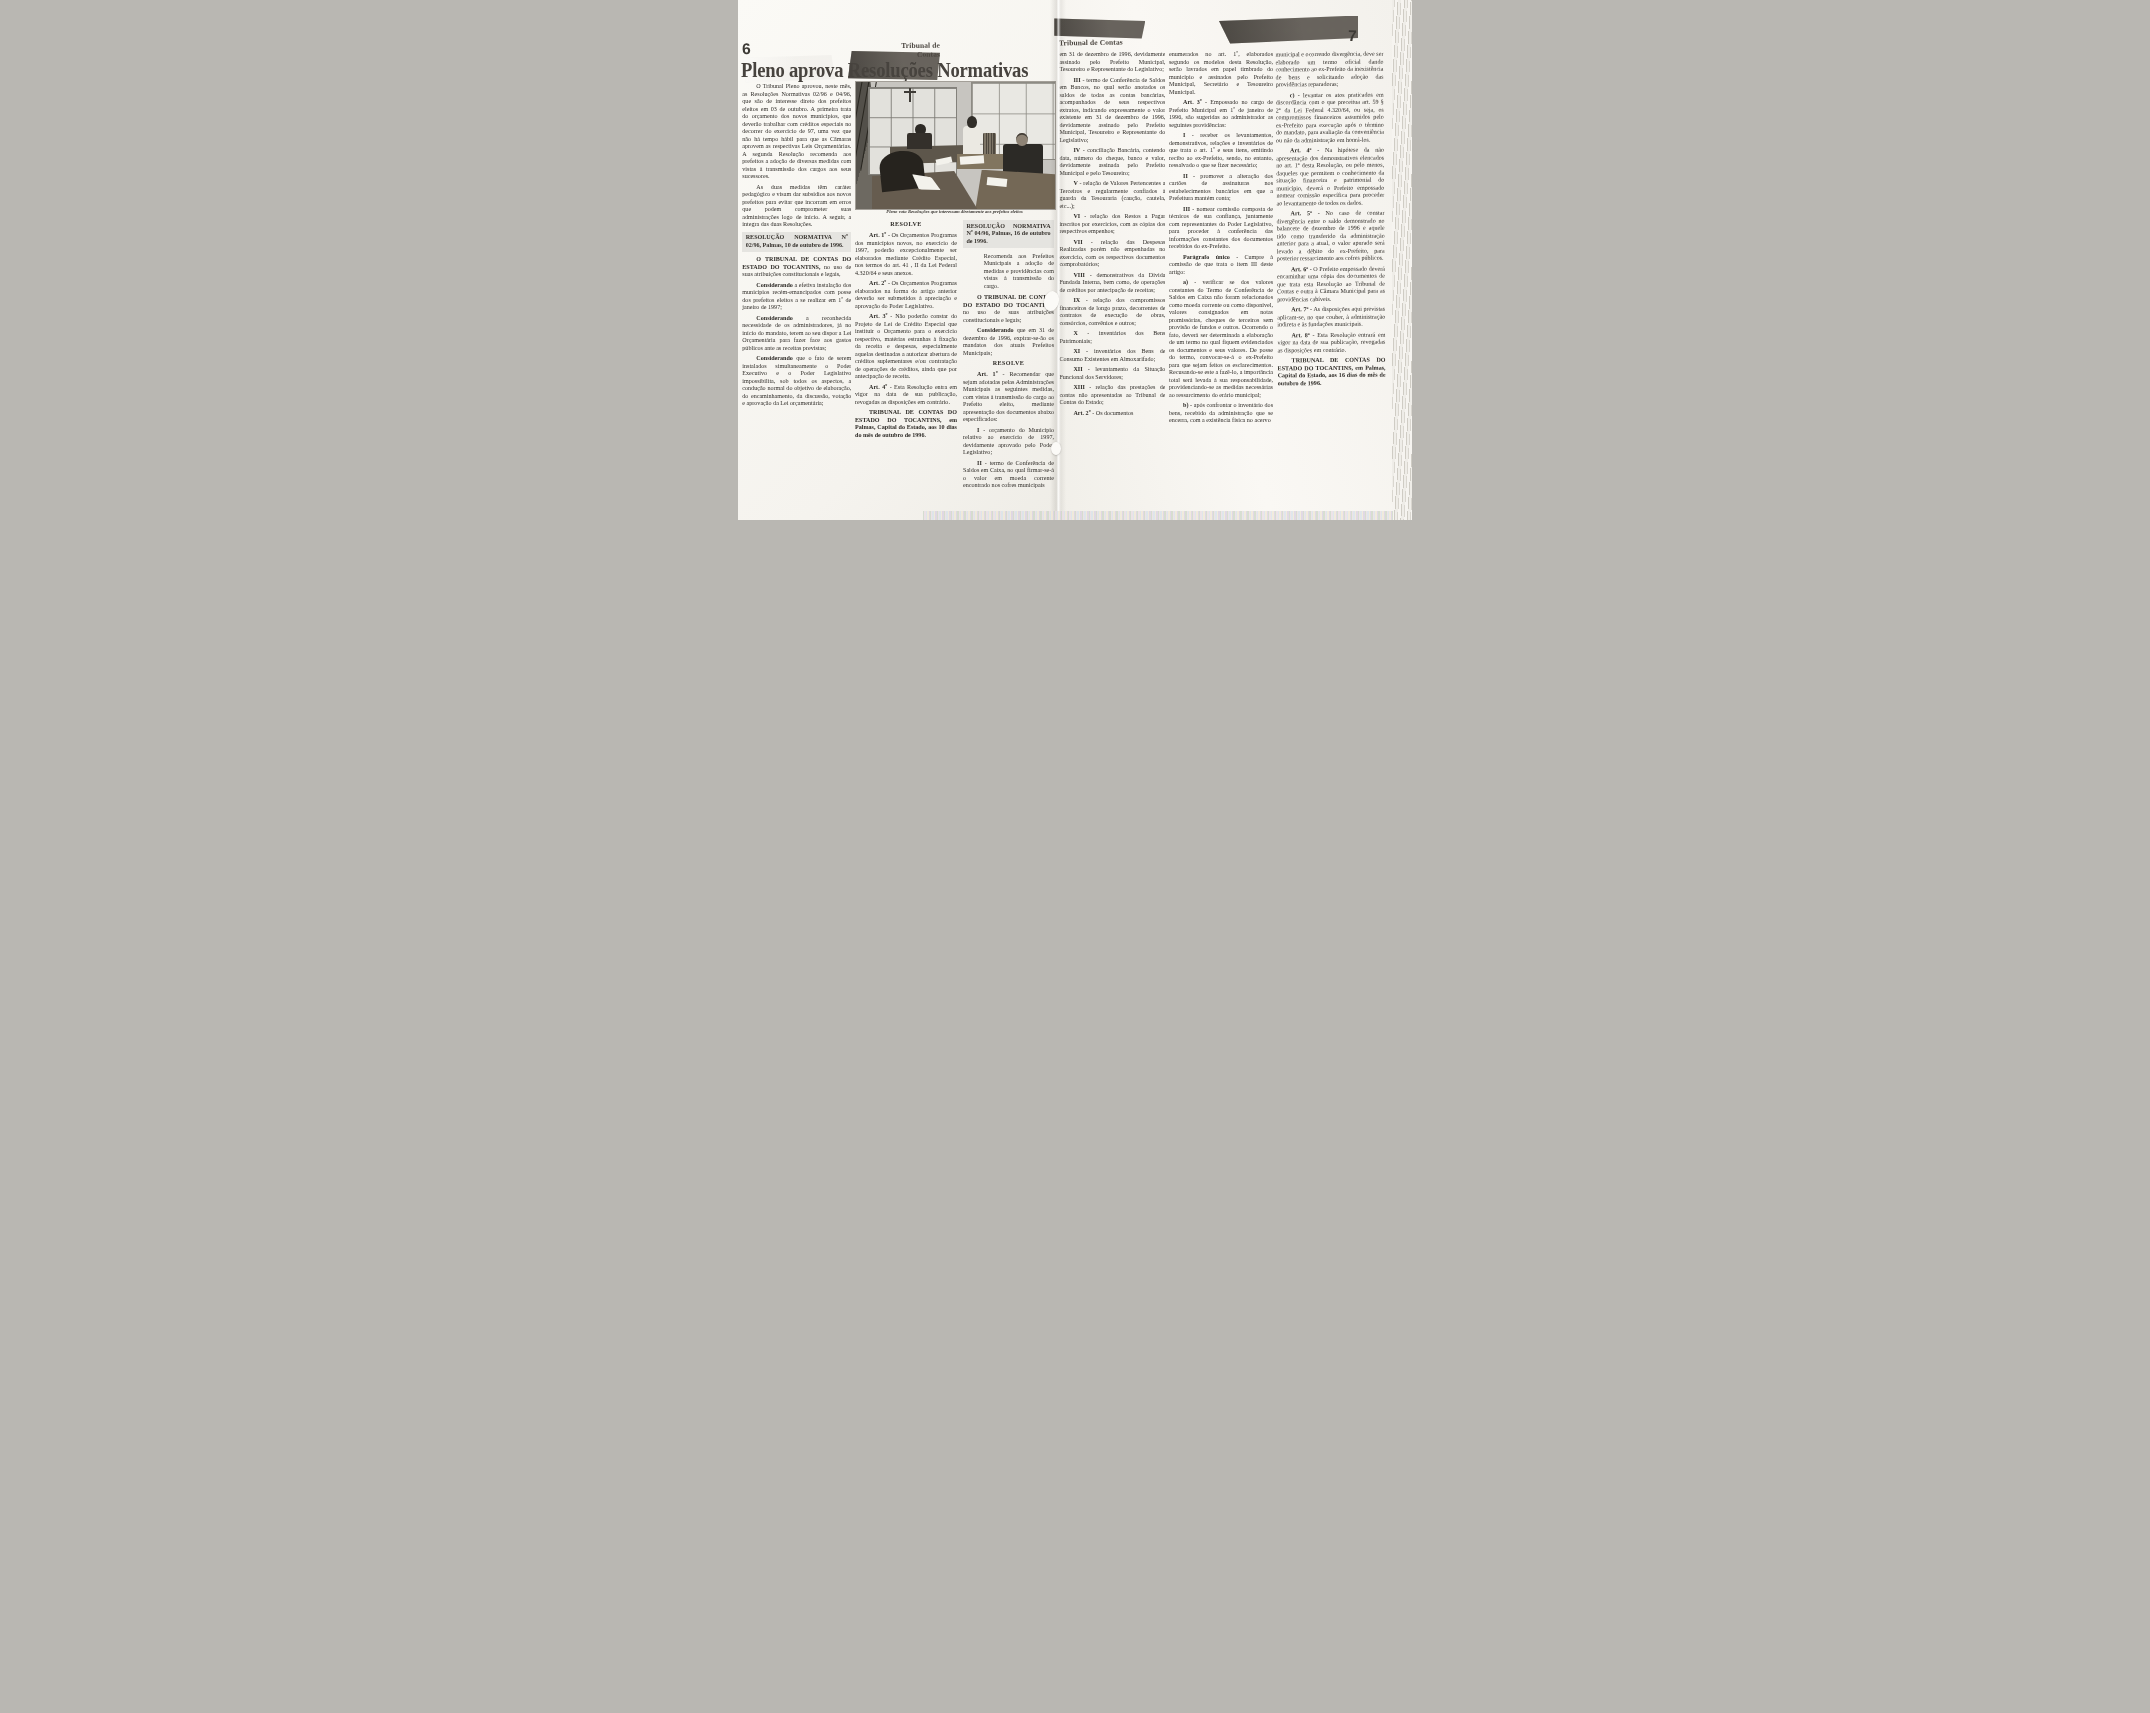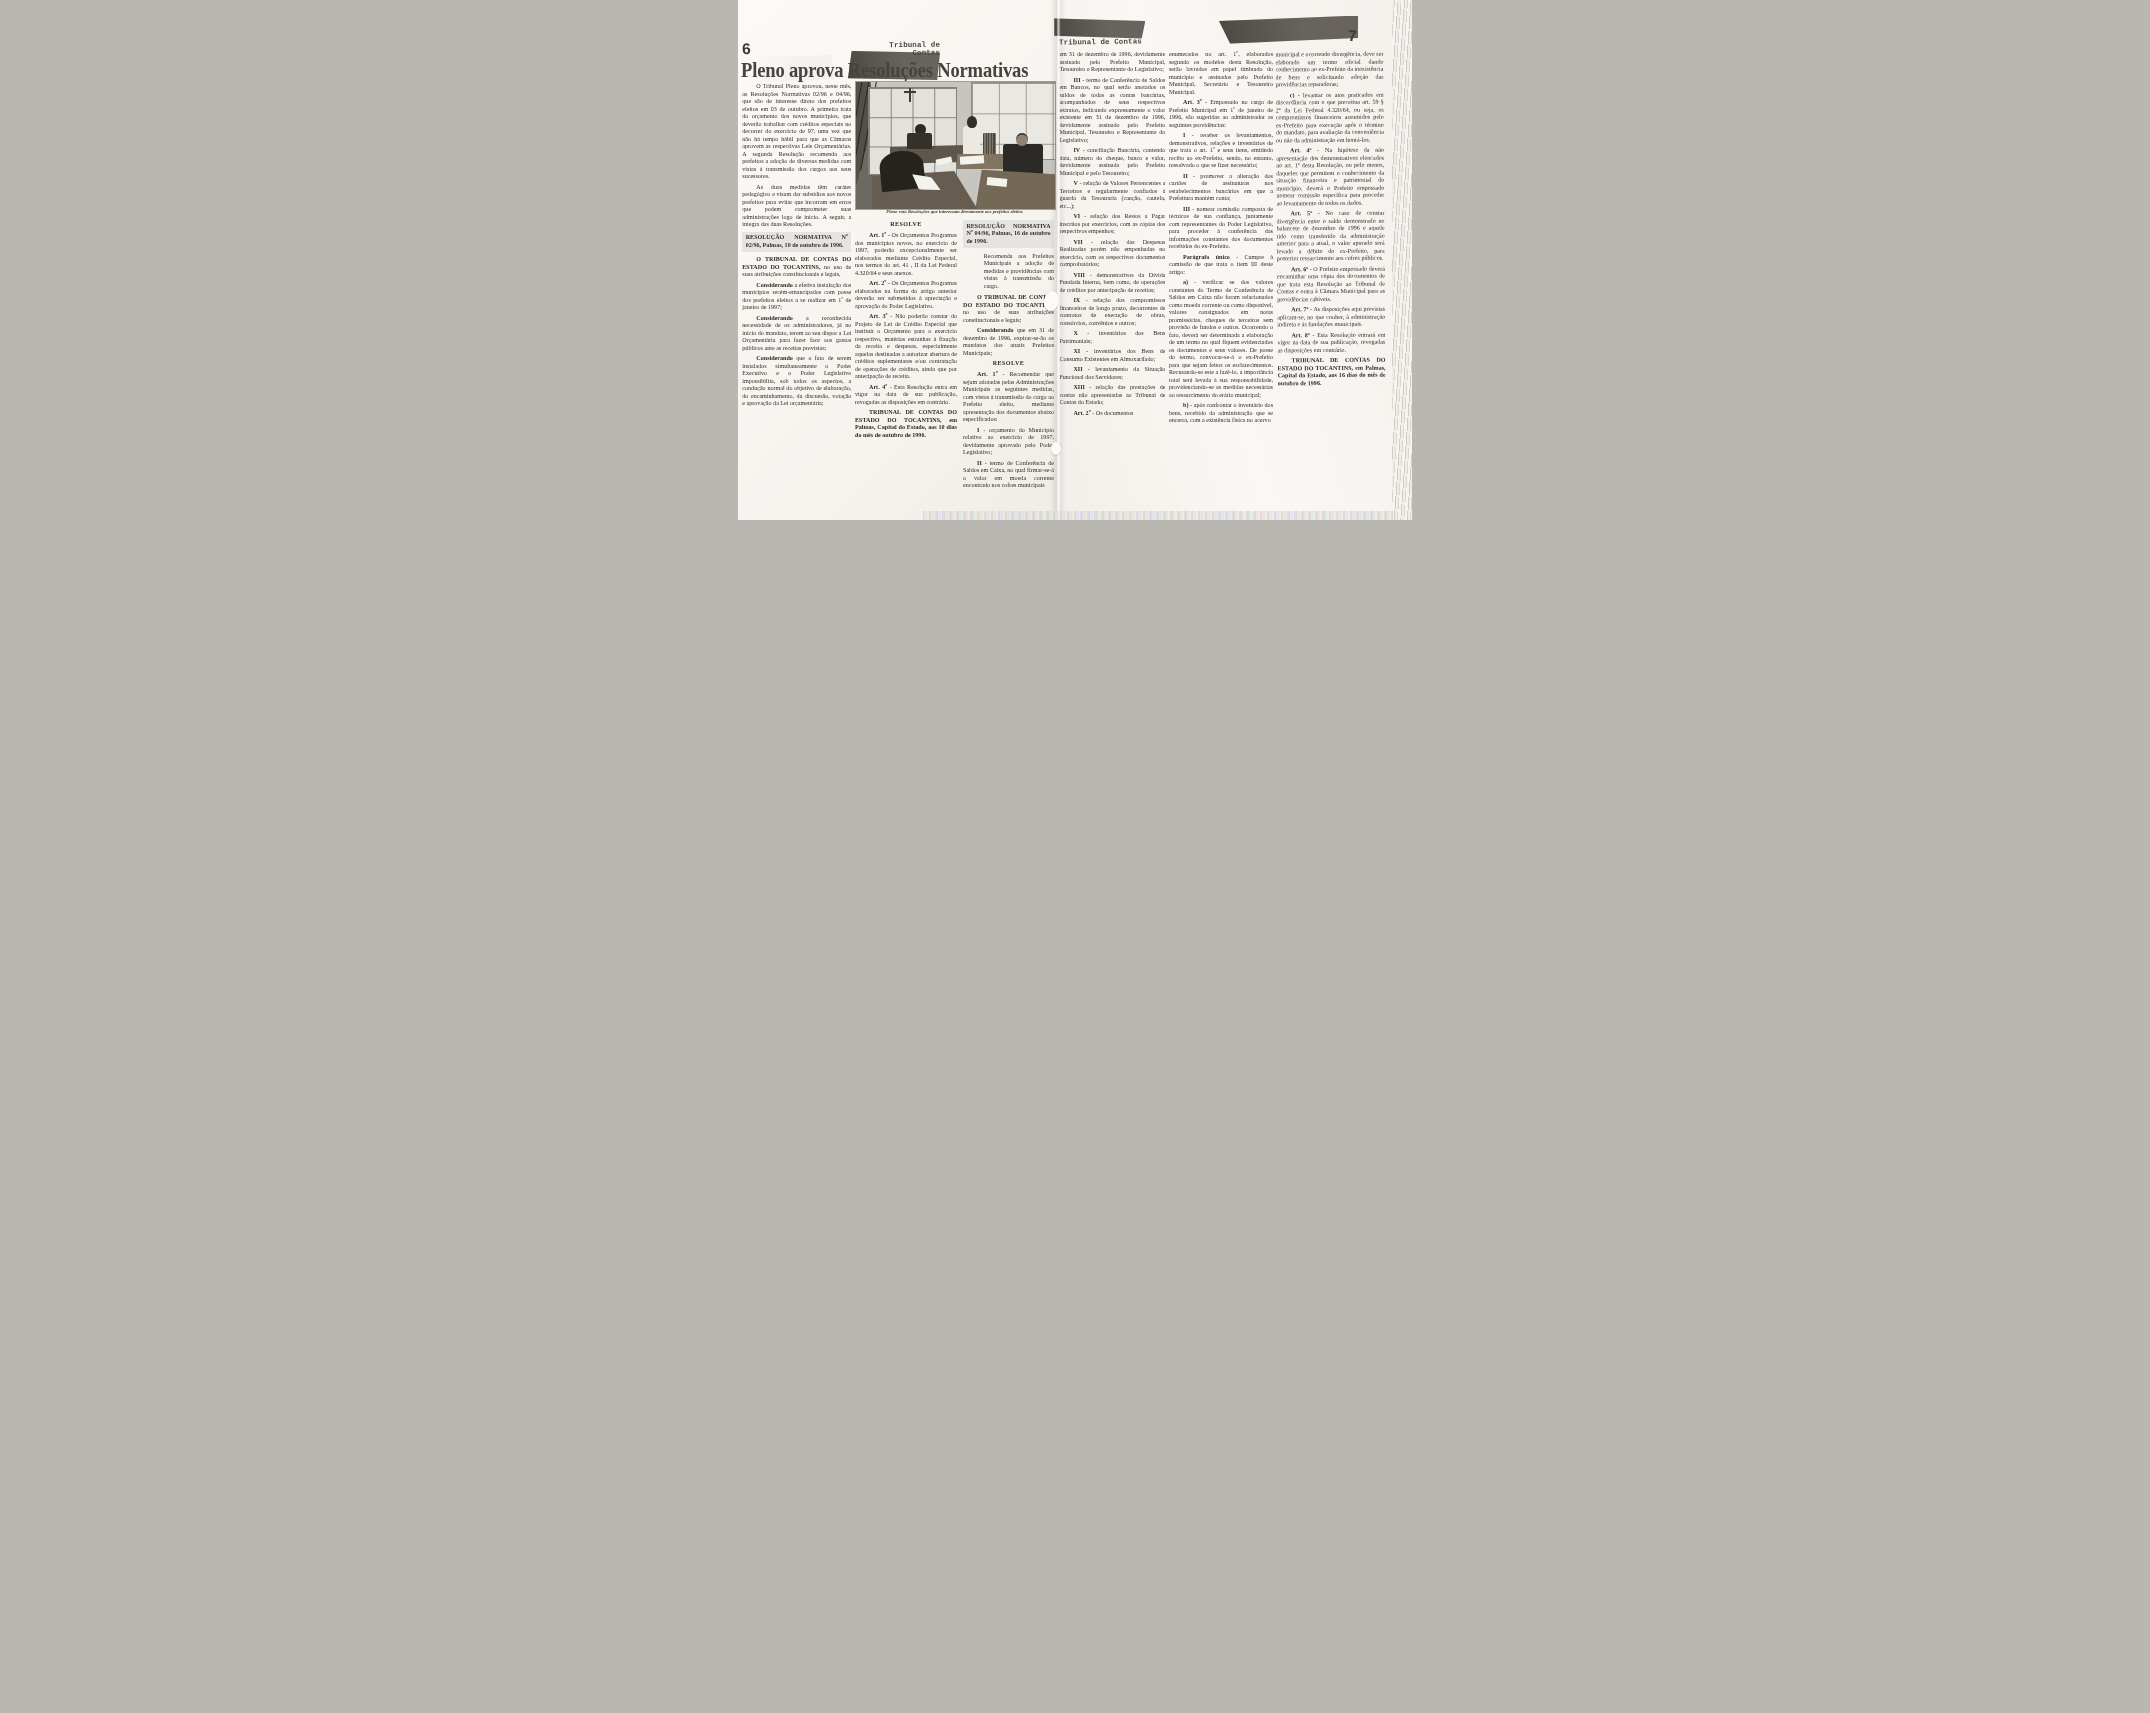--- a/index.html
+++ b/index.html
@@ -32,21 +32,21 @@
   .bar6-light{left:5.2px;top:55px;width:92px;height:27.5px;clip-path:polygon(0 10%,96% 0,100% 88%,2.5% 100%);}
   .bar6-dark{left:110px;top:51px;width:92px;height:29px;clip-path:polygon(4% 0,100% 6%,97% 100%,0 94%);}
   .bar7-small{left:-1.7px;top:18px;width:91px;height:20.6px;clip-path:polygon(0 2%,100% 14%,96% 100%,0 86%);}
   .bar7-large{left:163px;top:15.5px;width:139px;height:28px;clip-path:polygon(0 20%,100% 0,100% 80%,8% 100%);}
 
   .pagenum{position:absolute;font-family:"Liberation Sans","DejaVu Sans",sans-serif;
     font-weight:700;color:#3d3a35;}
   .num6{left:4.3px;top:40px;font-size:15.5px;transform:rotate(-2deg);}
   .num7{left:292px;top:27px;font-size:15.5px;transform:rotate(1deg);}
 
-  .kicker{position:absolute;font-family:Liberation Mono, monospace;
+  .kicker{position:absolute;font-family:Liberation Serif, serif;
     font-weight:700;font-size:7.5px;color:#4c4741;letter-spacing:0.1px;}
   .k6{left:140px;top:41px;width:62px;text-align:right;transform:rotate(-.6deg);}
   .k7{left:2.6px;top:38px;transform:rotate(-.8deg);}
 
   .headline{
     position:absolute;left:3.4px;top:59px;width:314px;margin:0;
     font-size:20px;font-weight:700;color:#47433e;white-space:nowrap;
     transform:scaleX(.93);transform-origin:left top;letter-spacing:-0.2px;
   }
 

